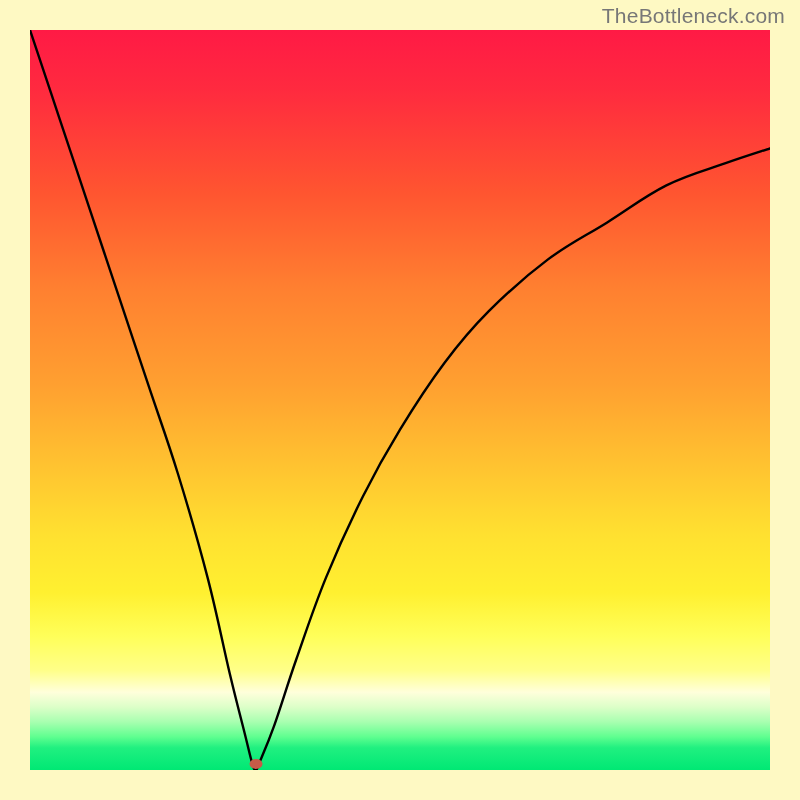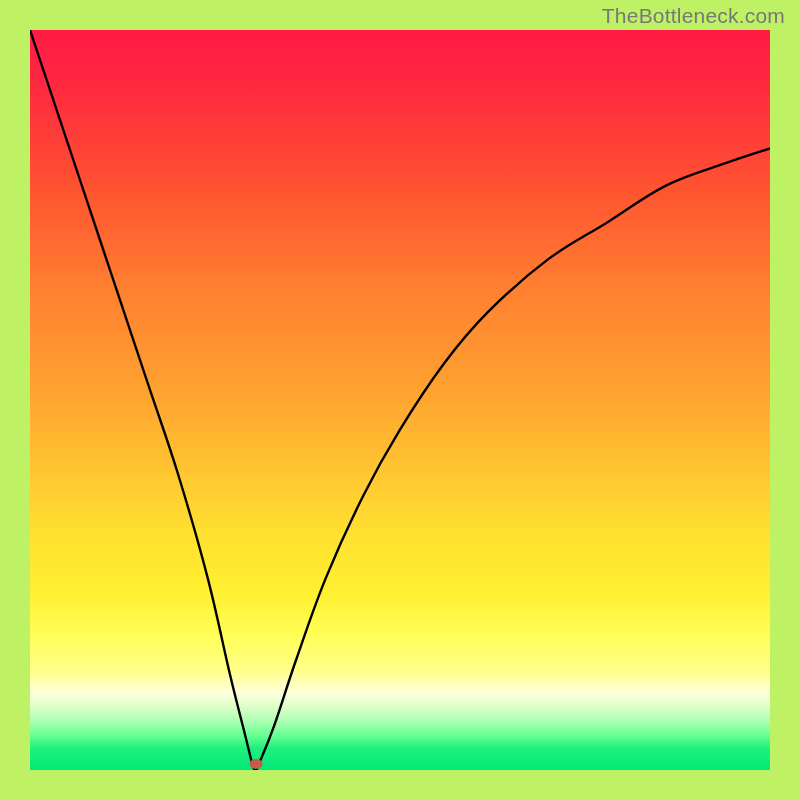--- a/index.html
+++ b/index.html
@@ -10,21 +10,21 @@
     background: #000;
     overflow: hidden;
     font-family: Arial, Helvetica, sans-serif;
   }
   .frame {
     position: absolute;
     top: 0;
     left: 0;
     width: 800px;
     height: 800px;
-    background: #bef264;
+    background: #fef9c3;
   }
   .plot-area {
     position: absolute;
     top: 30px;
     left: 30px;
     width: 740px;
     height: 740px;
     background: linear-gradient(to bottom,
       #ff1a45 0%,
       #ff2a3f 8%,

